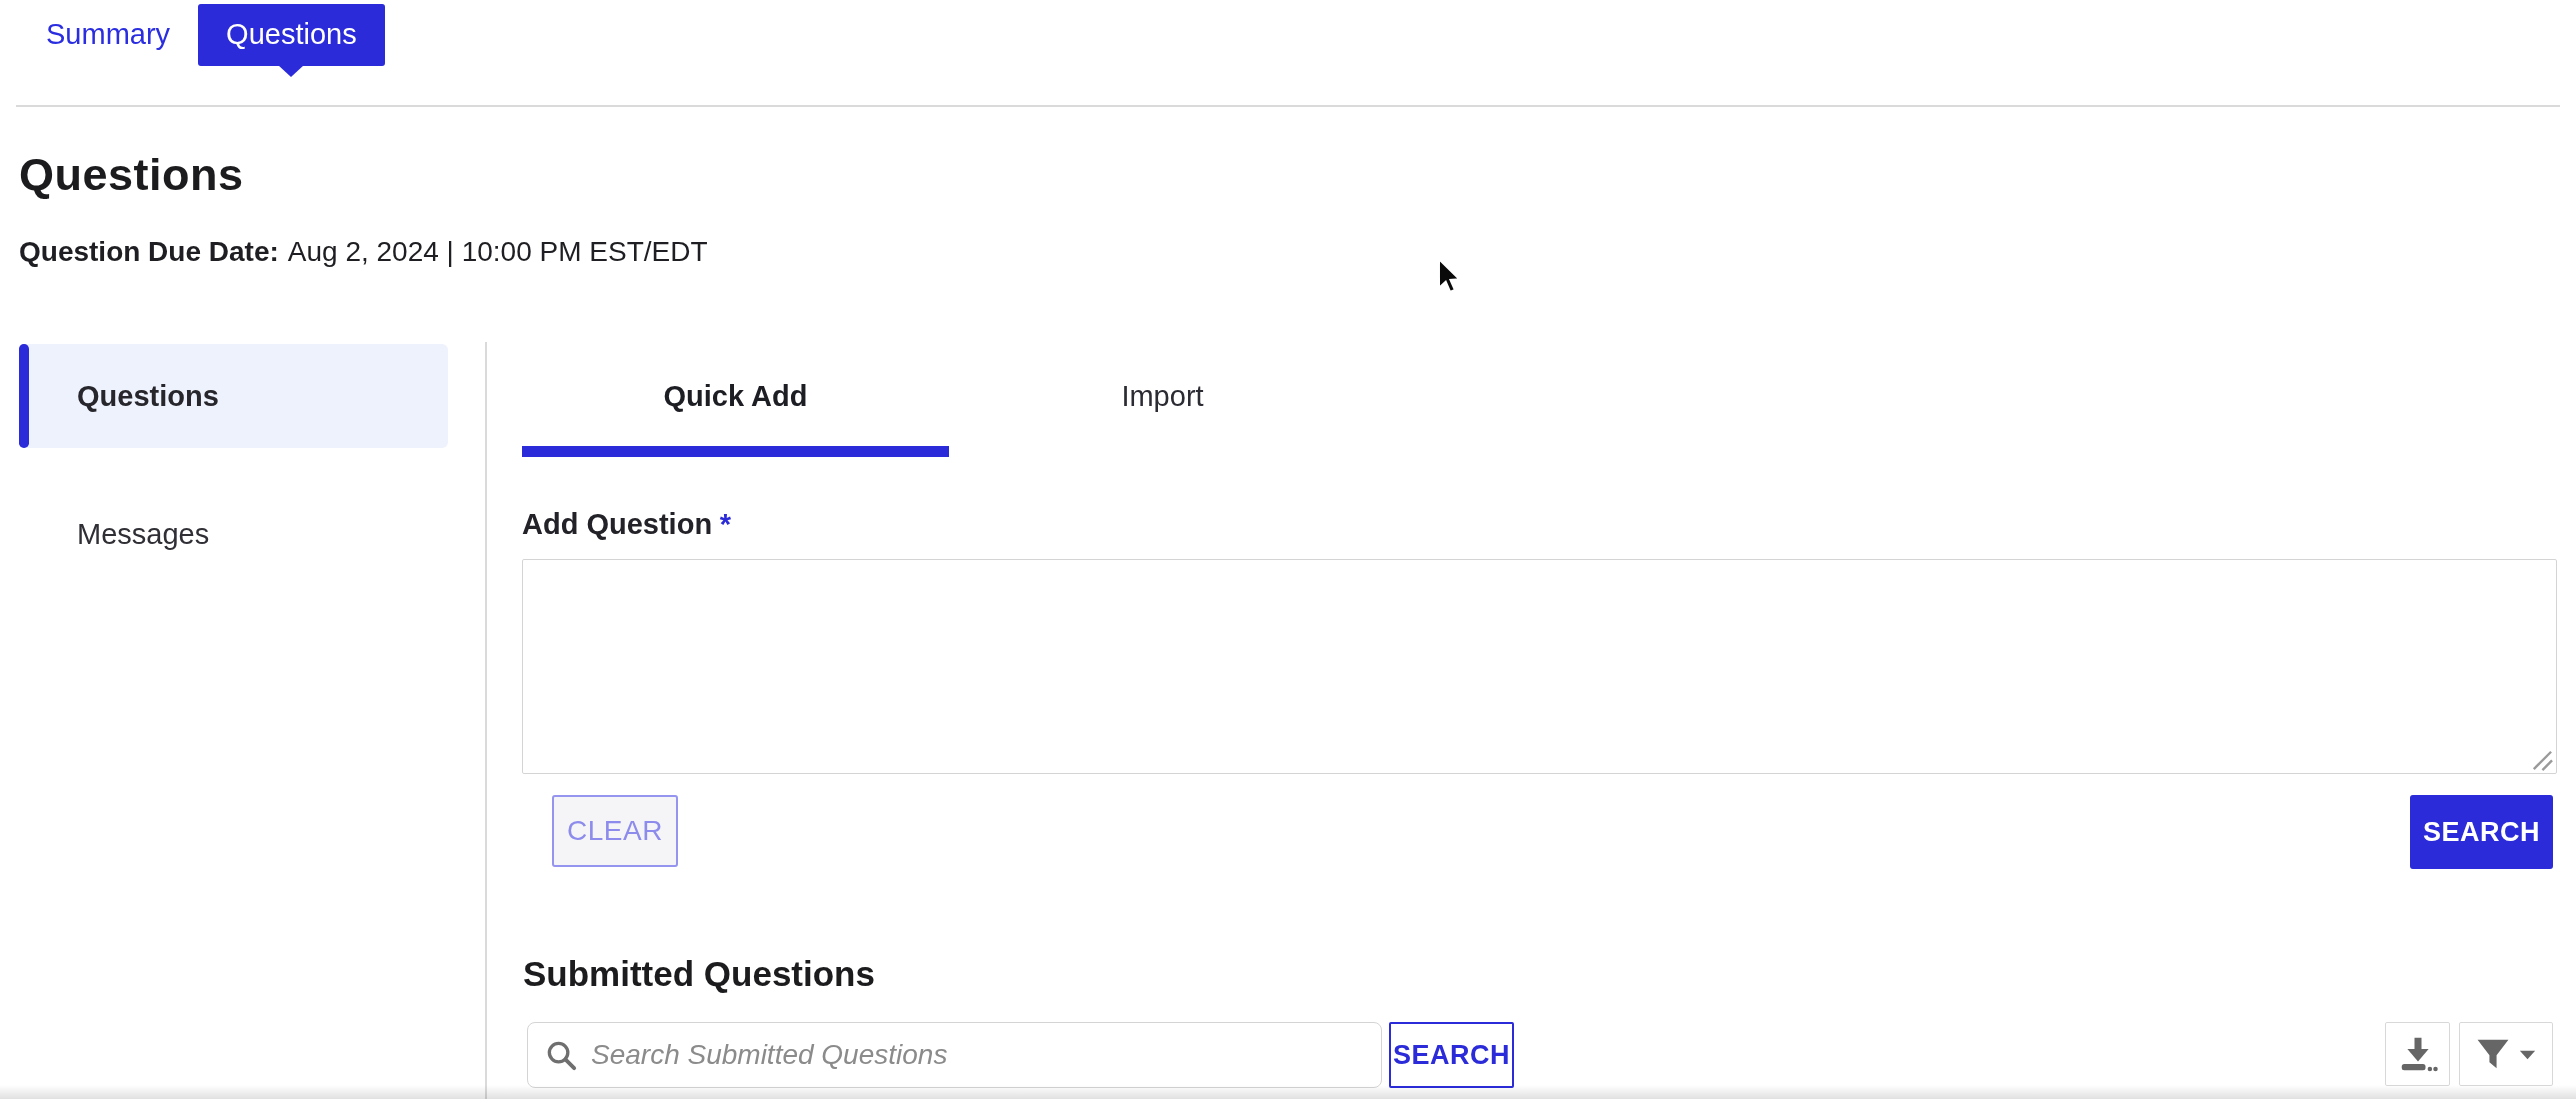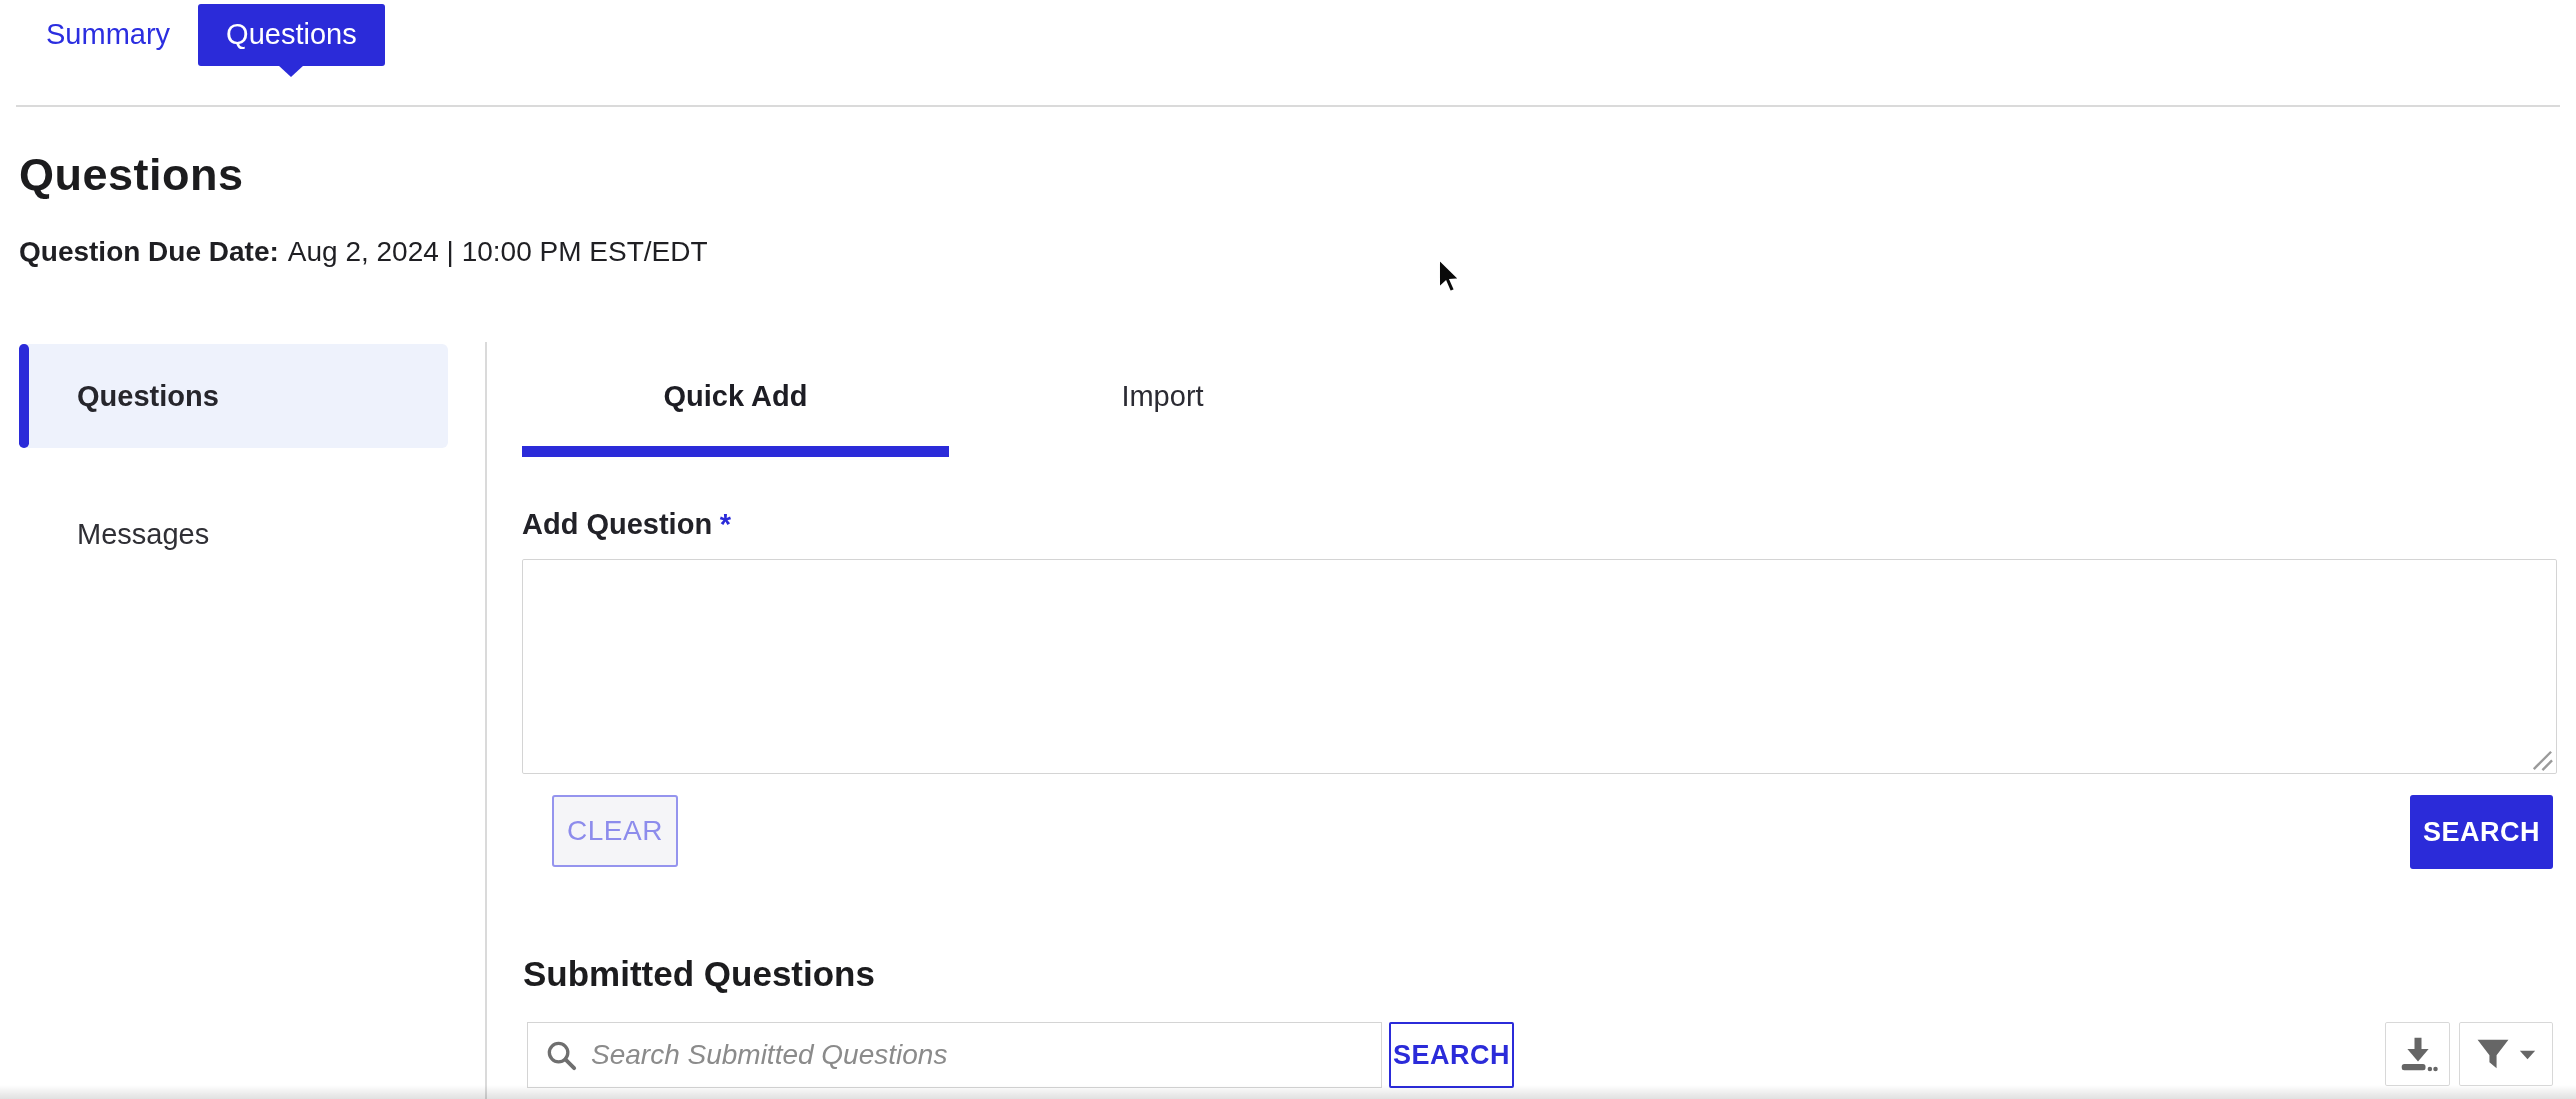--- a/index.html
+++ b/index.html
@@ -163,21 +163,21 @@
     position: absolute; left: 523px; top: 954px;
     font-size: 35px; font-weight: 700; color: #1c1c1e;
   }
   .search-wrap {
     position: absolute; left: 527px; top: 1022px;
     width: 855px; height: 66px;
   }
   .search-input {
     width: 100%; height: 100%;
     border: 1.9px solid #d4d4d4;
-    border-radius: 0;
+    border-radius: 8px;
     padding: 0 19px 0 63px;
     font-family: "Liberation Sans", "DejaVu Sans", sans-serif;
     font-size: 28px;
     color: #333;
     outline: none;
   }
   .search-input::placeholder { color: #8b8b8b; font-style: italic; opacity: 1; }
   .search-glyph {
     position: absolute; left: 17.3px; top: 16.3px;
     width: 35px; height: 35px;

